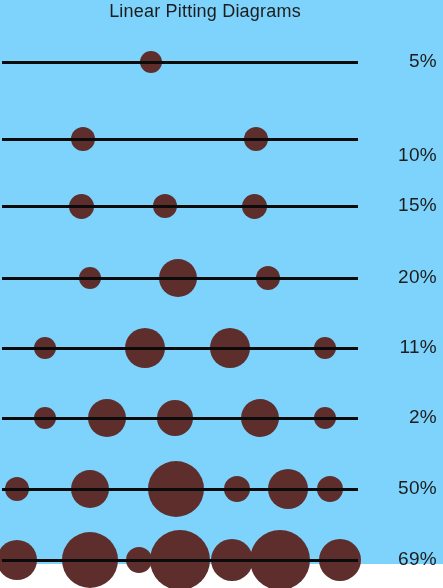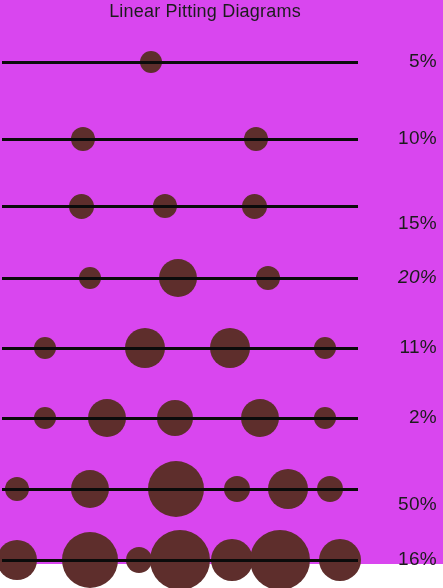--- a/index.html
+++ b/index.html
@@ -12,21 +12,21 @@
     width: 443px;
     height: 588px;
     overflow: hidden;
     font-family: "Liberation Sans", sans-serif;
     -webkit-font-smoothing: antialiased;
   }
   #figure {
     position: relative;
     width: 443px;
     height: 564px;
-    background: #d946ef;
+    background: #7dd3fc;
   }
   #chart-title {
     position: absolute;
     left: 0;
     top: 0px;
     width: 410px;
     text-align: center;
     font-family: "Liberation Sans", sans-serif;
     font-size: 18px;
     font-weight: 400;
@@ -78,35 +78,35 @@
   <div id="rows-layer">
       <div class="pit-row" style="top: 0px;">
         <div class="pit-dot" style="width: 22px; height: 22px; left: 140px; top: 51px; background: rgb(94, 46, 44);"></div>
         <div class="pit-line" style="left: 2px; width: 356px; top: 61px; background: rgb(11, 11, 11);"></div>
         <div class="row-label" style="left: 330px; width: 107px; top: 50px;">5%</div>
       </div>
       <div class="pit-row" style="top: 0px;">
         <div class="pit-dot" style="width: 24px; height: 24px; left: 71px; top: 127px; background: rgb(94, 46, 44);"></div>
         <div class="pit-dot" style="width: 24px; height: 24px; left: 244px; top: 127px; background: rgb(94, 46, 44);"></div>
         <div class="pit-line" style="left: 2px; width: 356px; top: 138px; background: rgb(11, 11, 11);"></div>
-        <div class="row-label" style="left: 330px; width: 107px; top: 127px;">10%</div>
+        <div class="row-label" style="left: 330px; width: 107px; top: 144px;">10%</div>
       </div>
       <div class="pit-row" style="top: 0px;">
         <div class="pit-dot" style="width: 25px; height: 25px; left: 68.5px; top: 193.5px; background: rgb(94, 46, 44);"></div>
         <div class="pit-dot" style="width: 24px; height: 24px; left: 153px; top: 194px; background: rgb(94, 46, 44);"></div>
         <div class="pit-dot" style="width: 25px; height: 25px; left: 241.5px; top: 193.5px; background: rgb(94, 46, 44);"></div>
         <div class="pit-line" style="left: 2px; width: 356px; top: 205px; background: rgb(11, 11, 11);"></div>
-        <div class="row-label" style="left: 330px; width: 107px; top: 194px; margin-top: 18px;">15%</div>
+        <div class="row-label" style="left: 330px; width: 107px; top: 194px;">15%</div>
       </div>
       <div class="pit-row" style="top: 0px;">
         <div class="pit-dot" style="width: 22px; height: 22px; left: 79px; top: 267px; background: rgb(94, 46, 44);"></div>
         <div class="pit-dot" style="width: 38px; height: 38px; left: 159px; top: 259px; background: rgb(94, 46, 44);"></div>
         <div class="pit-dot" style="width: 24px; height: 24px; left: 256px; top: 266px; background: rgb(94, 46, 44);"></div>
         <div class="pit-line" style="left: 2px; width: 356px; top: 277px; background: rgb(11, 11, 11);"></div>
-        <div class="row-label" style="left: 330px; width: 107px; top: 266px; font-style: italic;">20%</div>
+        <div class="row-label" style="left: 330px; width: 107px; top: 266px;">20%</div>
       </div>
       <div class="pit-row" style="top: 0px;">
         <div class="pit-dot" style="width: 22px; height: 22px; left: 34px; top: 337px; background: rgb(94, 46, 44);"></div>
         <div class="pit-dot" style="width: 40px; height: 40px; left: 125px; top: 328px; background: rgb(94, 46, 44);"></div>
         <div class="pit-dot" style="width: 40px; height: 40px; left: 210px; top: 328px; background: rgb(94, 46, 44);"></div>
         <div class="pit-dot" style="width: 22px; height: 22px; left: 314px; top: 337px; background: rgb(94, 46, 44);"></div>
         <div class="pit-line" style="left: 2px; width: 356px; top: 347px; background: rgb(11, 11, 11);"></div>
         <div class="row-label" style="left: 330px; width: 107px; top: 336px;">11%</div>
       </div>
       <div class="pit-row" style="top: 0px;">
@@ -119,28 +119,28 @@
         <div class="row-label" style="left: 330px; width: 107px; top: 406px;">2%</div>
       </div>
       <div class="pit-row" style="top: 0px;">
         <div class="pit-dot" style="width: 24px; height: 24px; left: 5px; top: 477px; background: rgb(94, 46, 44);"></div>
         <div class="pit-dot" style="width: 38px; height: 38px; left: 71px; top: 470px; background: rgb(94, 46, 44);"></div>
         <div class="pit-dot" style="width: 56px; height: 56px; left: 148px; top: 461px; background: rgb(94, 46, 44);"></div>
         <div class="pit-dot" style="width: 26px; height: 26px; left: 224px; top: 476px; background: rgb(94, 46, 44);"></div>
         <div class="pit-dot" style="width: 40px; height: 40px; left: 268px; top: 469px; background: rgb(94, 46, 44);"></div>
         <div class="pit-dot" style="width: 26px; height: 26px; left: 317px; top: 476px; background: rgb(94, 46, 44);"></div>
         <div class="pit-line" style="left: 2px; width: 356px; top: 488px; background: rgb(11, 11, 11);"></div>
-        <div class="row-label" style="left: 330px; width: 107px; top: 493px;">50%</div>
+        <div class="row-label" style="left: 330px; width: 107px; top: 477px;">50%</div>
       </div>
       <div class="pit-row" style="top: 0px;">
         <div class="pit-dot" style="width: 40px; height: 40px; left: -3px; top: 540px; background: rgb(94, 46, 44);"></div>
         <div class="pit-dot" style="width: 56px; height: 56px; left: 62px; top: 532px; background: rgb(94, 46, 44);"></div>
         <div class="pit-dot" style="width: 26px; height: 26px; left: 126px; top: 547px; background: rgb(94, 46, 44);"></div>
         <div class="pit-dot" style="width: 60px; height: 60px; left: 150px; top: 530px; background: rgb(94, 46, 44);"></div>
         <div class="pit-dot" style="width: 42px; height: 42px; left: 211px; top: 539px; background: rgb(94, 46, 44);"></div>
         <div class="pit-dot" style="width: 60px; height: 60px; left: 250px; top: 530px; background: rgb(94, 46, 44);"></div>
         <div class="pit-dot" style="width: 42px; height: 42px; left: 319px; top: 539px; background: rgb(94, 46, 44);"></div>
         <div class="pit-line" style="left: 2px; width: 356px; top: 559px; background: rgb(11, 11, 11);"></div>
-        <div class="row-label" style="left: 330px; width: 107px; top: 548px;">16%</div>
+        <div class="row-label" style="left: 330px; width: 107px; top: 548px;">69%</div>
       </div>
     </div>
 
 </div>
 
 </body></html>

